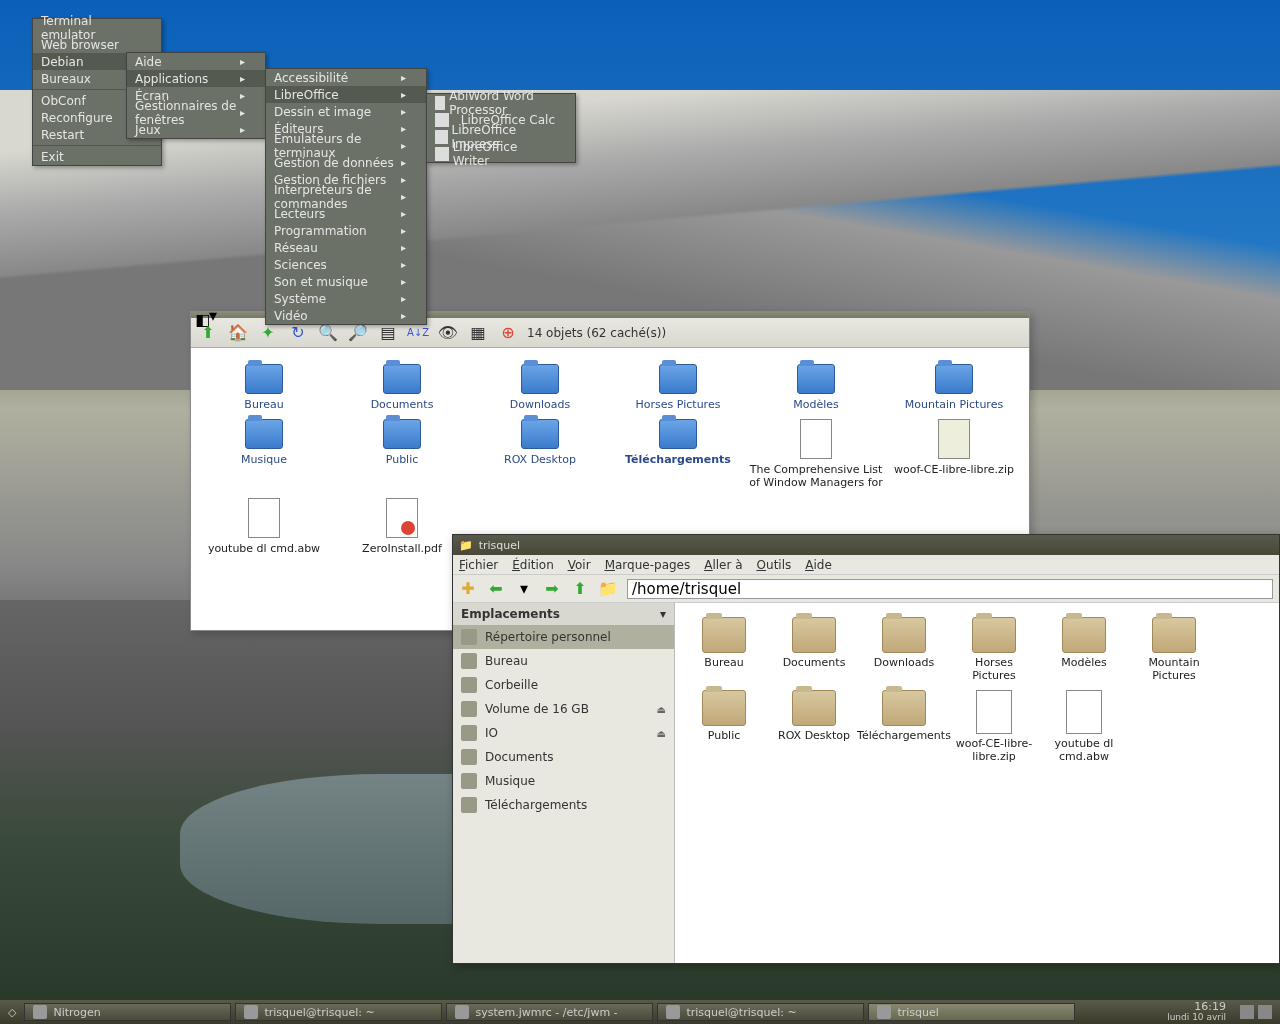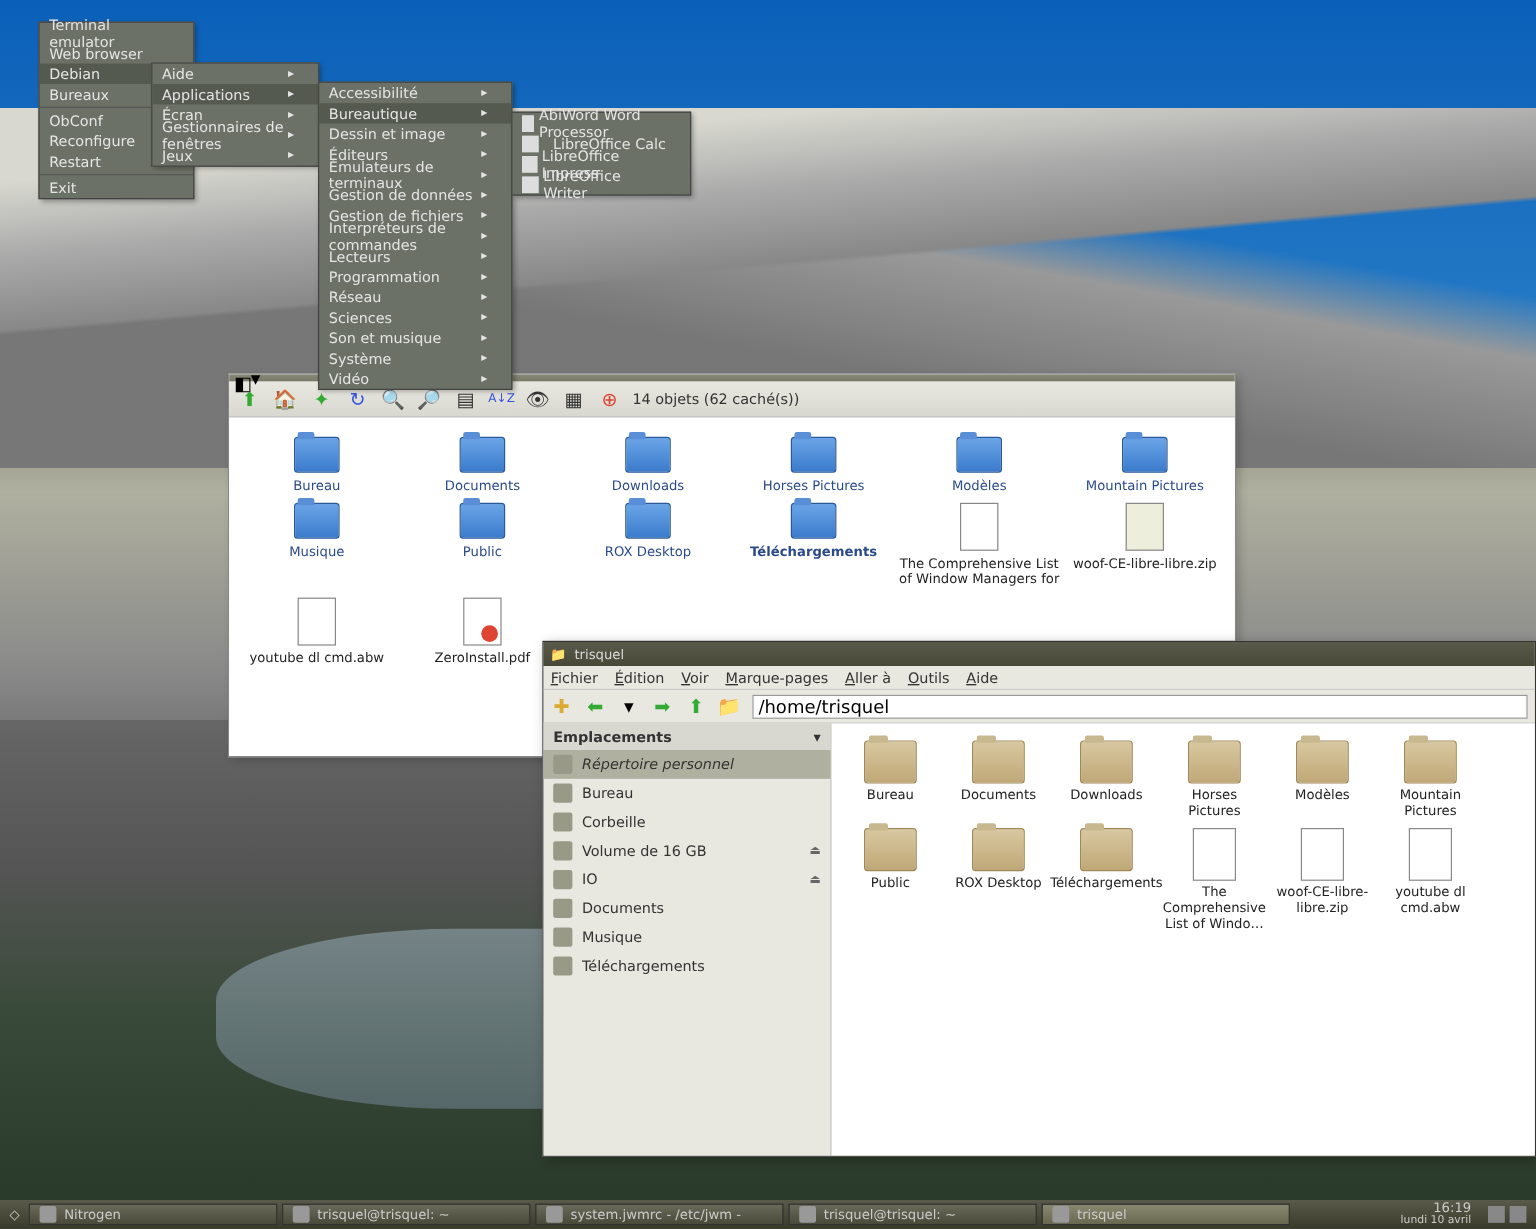--- a/index.html
+++ b/index.html
@@ -44,24 +44,24 @@
 
 .pcman-window { position: absolute; top: 534px; left: 452px; width: 828px; height: 430px; background: #e8e8e0; border: 1px solid #333; z-index: 60; box-shadow: 3px 3px 10px rgba(0,0,0,0.3); }
 .pcman-titlebar { height: 20px; background: linear-gradient(#5a5a4a,#484838); color: #ddd; font-size: 11px; display: flex; align-items: center; padding: 0 6px; gap:6px;}
 .pcman-menubar { height: 20px; background: #e8e8e0; display: flex; align-items: center; padding: 0 6px; gap: 14px; font-size: 12px; color:#333; border-bottom:1px solid #ccc;}
 .pcman-menubar span { text-decoration: underline; text-decoration-color: transparent; }
 .pcman-menubar span::first-letter { text-decoration: underline; }
 .pcman-navbar { height: 28px; background: #e8e8e0; display: flex; align-items: center; padding: 0 6px; gap: 10px; border-bottom:1px solid #ccc;}
 .pcman-navbar .nav-icon { width:18px; height:18px; display:flex; align-items:center; justify-content:center;}
 .pcman-navbar input { flex:1; height:20px; font-size:15px; padding:0 4px; border:1px solid #999; background:#fff;}
 .pcman-body { display: flex; height: calc(100% - 68px); }
-.pcman-sidebar { width: 240px; background: #e8e8e0; border-right: 1px solid #bbb; }
+.pcman-sidebar { width: 222px; background: #e8e8e0; border-right: 1px solid #bbb; }
 .pcman-sidebar-header { background: #d8d8d0; padding: 4px 8px; font-size: 12px; font-weight: bold; color:#333; display:flex; justify-content:space-between;}
 .pcman-sidebar-item { display: flex; align-items: center; gap: 8px; padding: 4px 8px; font-size: 12px; color:#333;}
-.pcman-sidebar-item.selected { background: #b0b0a0; font-style: italic; }
+.pcman-sidebar-item.selected { background: #b0b0a0; }
 .pcman-sidebar-item .side-icon { width:16px; height:16px; background:#998; border-radius:2px;}
 .pcman-sidebar-item .eject { margin-left:auto; font-size:10px; color:#666;}
 .pcman-files { flex: 1; background: #fff; display: flex; flex-wrap: wrap; align-content: flex-start; padding: 10px 4px; gap:0;}
 .pcman-item { width: 90px; display: flex; flex-direction: column; align-items: center; text-align: center; gap: 4px; padding:4px;}
 .pcman-item .pname { font-size: 11px; color: #222; line-height:1.15;}
 .pfolder { width: 44px; height: 36px; background: linear-gradient(#d8c8a0,#c0a878); border-radius:3px; border:1px solid #a08858; position:relative;}
 .pfolder::before { content:""; position:absolute; top:-5px; left:3px; width:16px; height:6px; background:#c8b890; border-radius:2px 2px 0 0;}
 .pfile { width:36px; height:44px; background:#fff; border:1px solid #888;}
 
 
@@ -126,21 +126,21 @@
     </div>
     <div class="menu-item has-sub">
       <span>Jeux</span>
     </div>
   </div>
 <div class="menu level2" id="menu2">
     <div class="menu-item has-sub">
       <span>Accessibilité</span>
     </div>
     <div class="menu-item has-sub highlight">
-      <span>Bureautique</span>
+      <span>LibreOffice</span>
     </div>
     <div class="menu-item has-sub">
       <span>Dessin et image</span>
     </div>
     <div class="menu-item has-sub">
       <span>Éditeurs</span>
     </div>
     <div class="menu-item has-sub">
       <span>Émulateurs de terminaux</span>
     </div>
@@ -371,24 +371,20 @@
         <div class="pcman-item">
           <div class="pfolder"></div>
           <div class="pname">ROX Desktop</div>
         </div>
         <div class="pcman-item">
           <div class="pfolder"></div>
           <div class="pname">Téléchargements</div>
         </div>
         <div class="pcman-item">
           <div class="pfile"></div>
-          <div class="pname">The Comprehensive List of Windo…</div>
-        </div>
-        <div class="pcman-item">
-          <div class="pfile"></div>
           <div class="pname">woof-CE-libre-libre.zip</div>
         </div>
         <div class="pcman-item">
           <div class="pfile"></div>
           <div class="pname">youtube dl cmd.abw</div>
         </div>
       </div>
   </div>
 </div>
 

